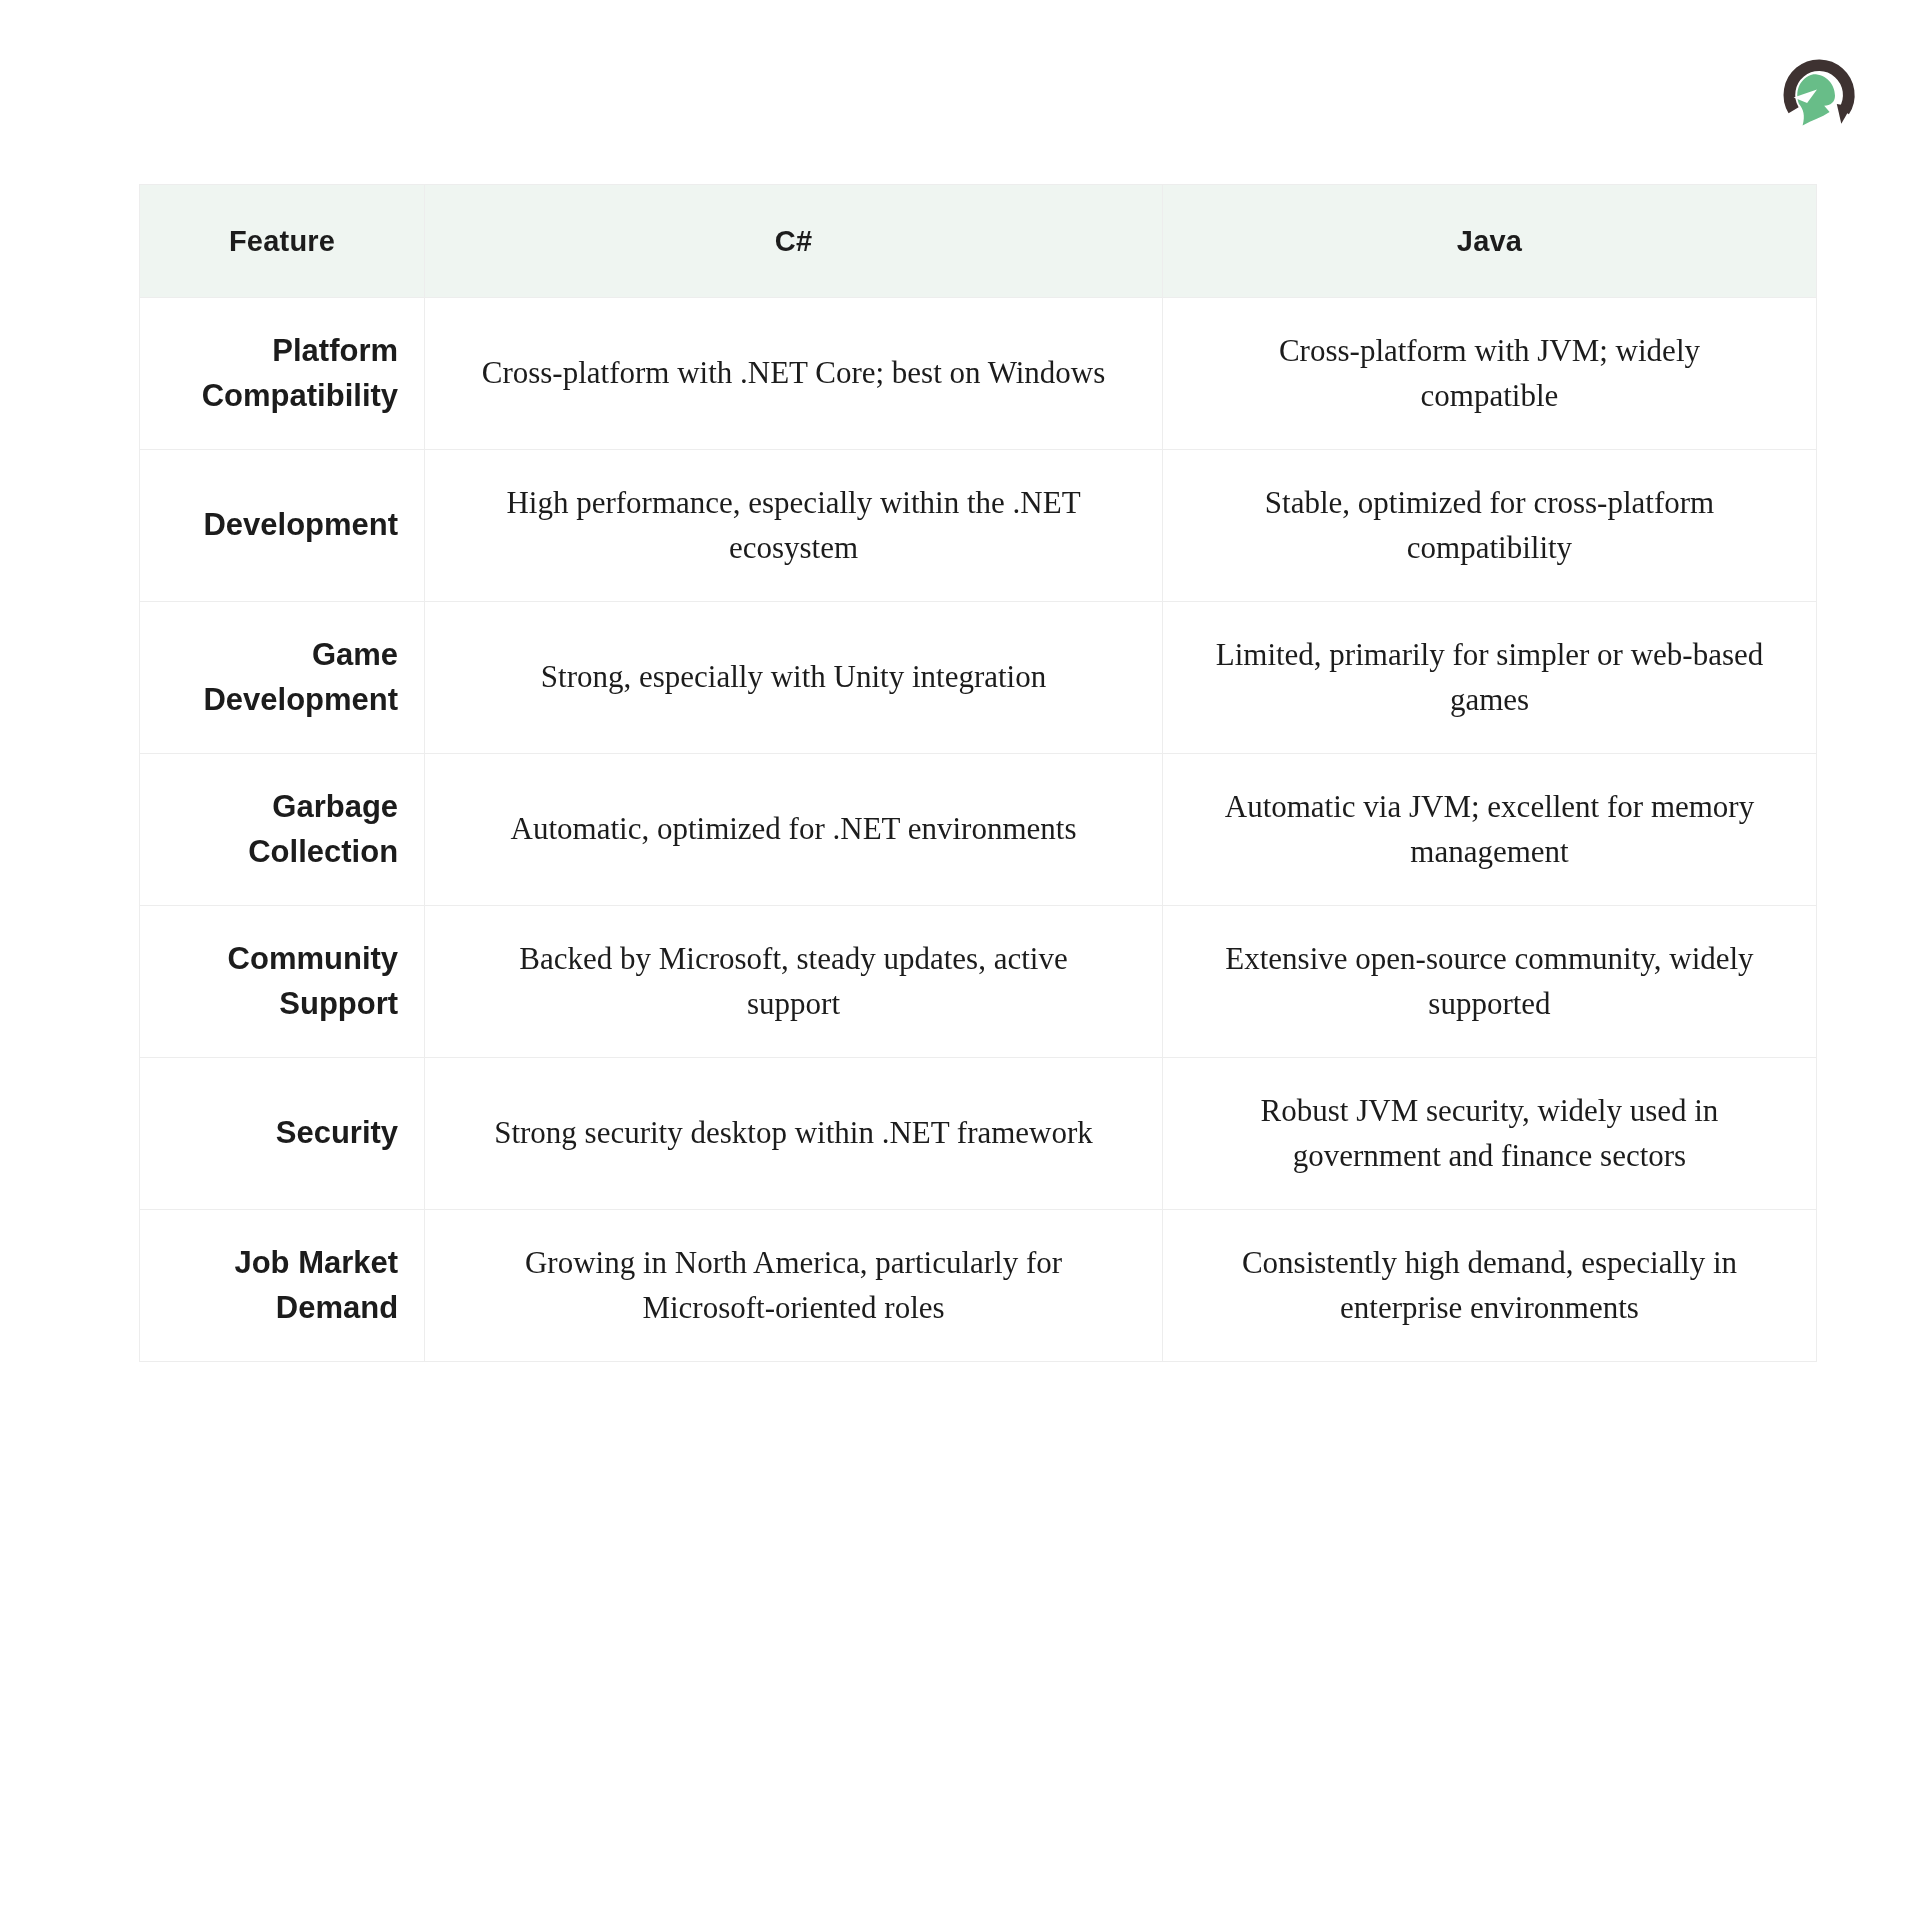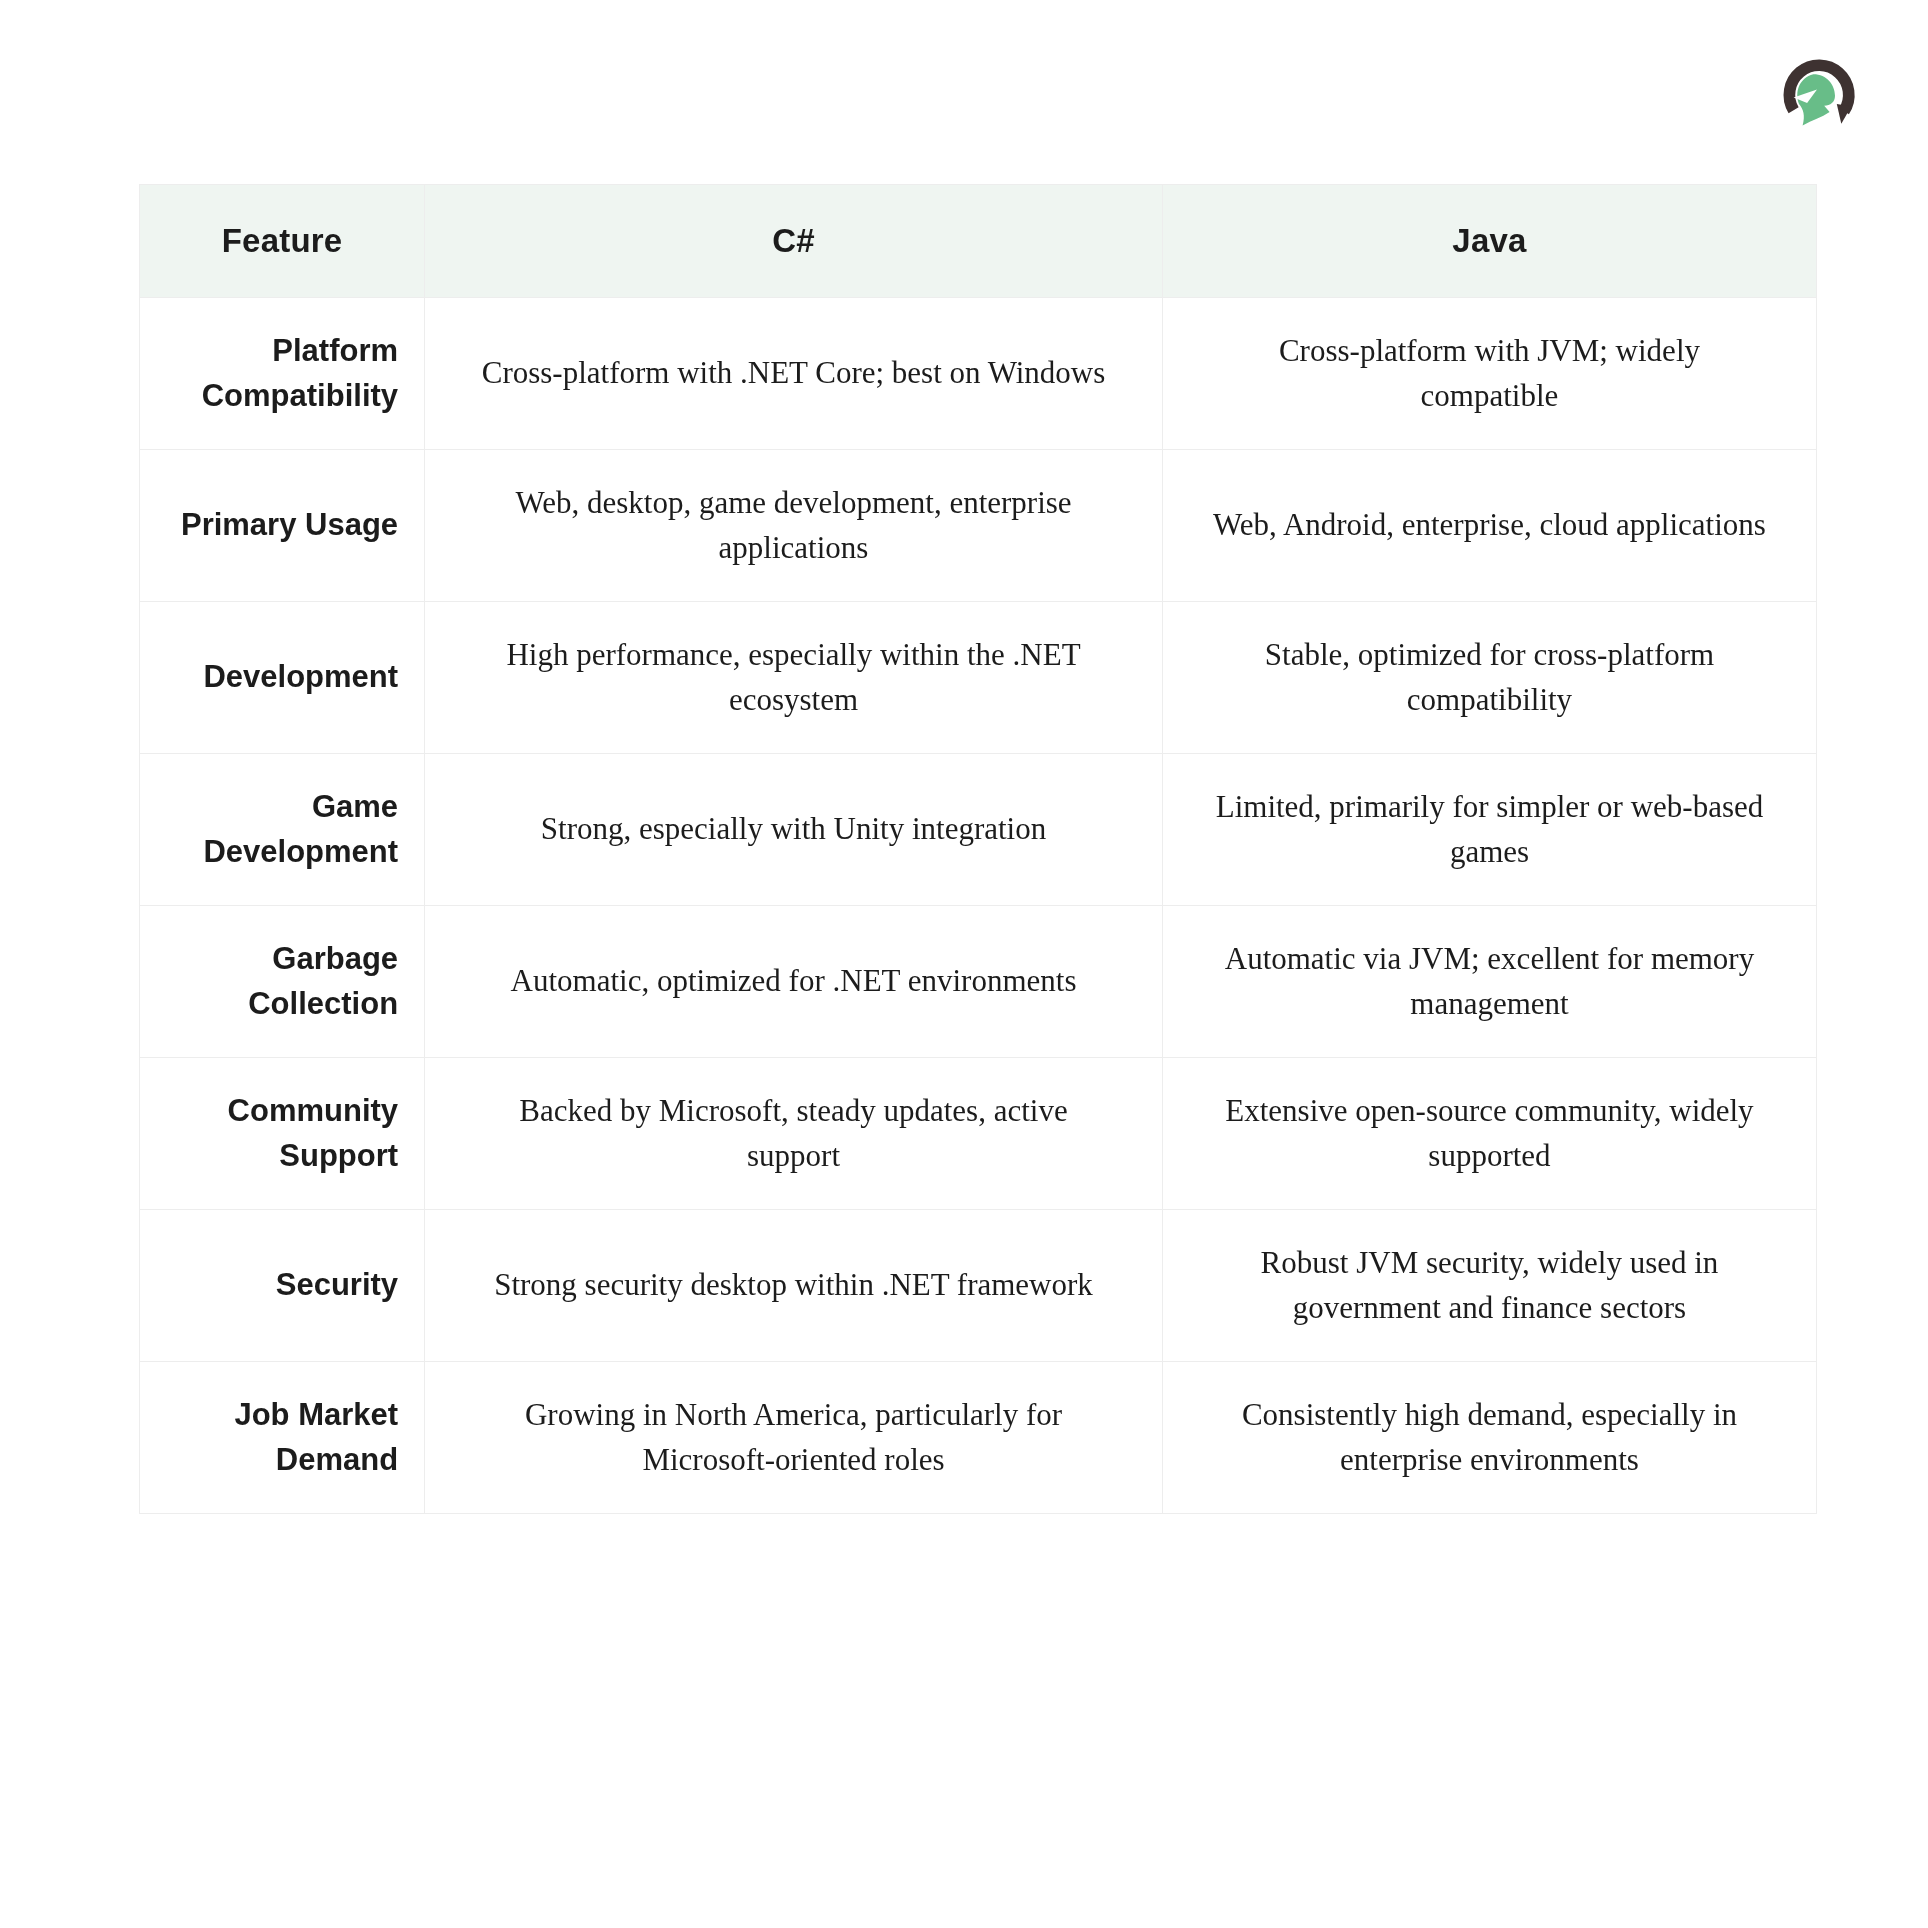--- a/index.html
+++ b/index.html
@@ -35,21 +35,21 @@
   table.compare col.c-feature { width: 17%; }
   table.compare col.c-csharp  { width: 44%; }
   table.compare col.c-java    { width: 39%; }
   th, td {
     border: 1.9px solid #ededed;
     vertical-align: middle;
   }
   thead th {
     background: #eff5f1;
     height: 113px;
-    font-size: 33px;
+    font-size: 29px;
     font-weight: 700;
     text-align: center;
     letter-spacing: 0.2px;
   }
   tbody td {
     height: 152px;
     font-size: 31px;
     line-height: 1.42;
     background: #ffffff;
   }
@@ -94,25 +94,20 @@
         <th>Java</th>
       </tr>
     </thead>
     <tbody>
       <tr>
         <td class="feature">Platform Compatibility</td>
         <td class="value">Cross-platform with .NET Core; best on Windows</td>
         <td class="value">Cross-platform with JVM; widely compatible</td>
       </tr>
       <tr>
-        <td class="feature">Primary Usage</td>
-        <td class="value">Web, desktop, game development, enterprise applications</td>
-        <td class="value">Web, Android, enterprise, cloud applications</td>
-      </tr>
-      <tr>
         <td class="feature">Development</td>
         <td class="value">High performance, especially within the .NET ecosystem</td>
         <td class="value">Stable, optimized for cross-platform compatibility</td>
       </tr>
       <tr>
         <td class="feature">Game Development</td>
         <td class="value">Strong, especially with Unity integration</td>
         <td class="value">Limited, primarily for simpler or web-based games</td>
       </tr>
       <tr>

